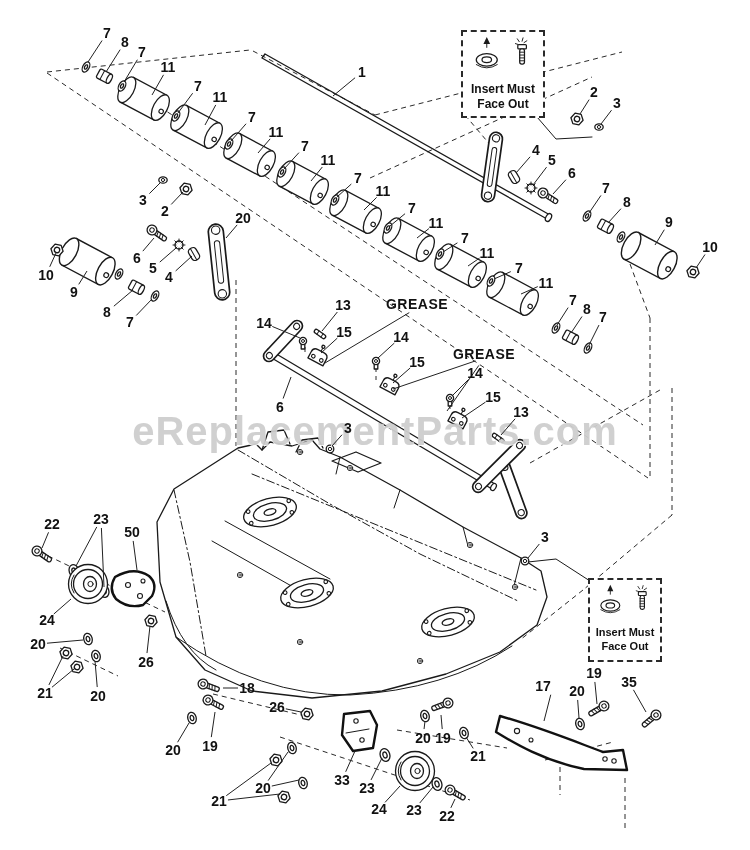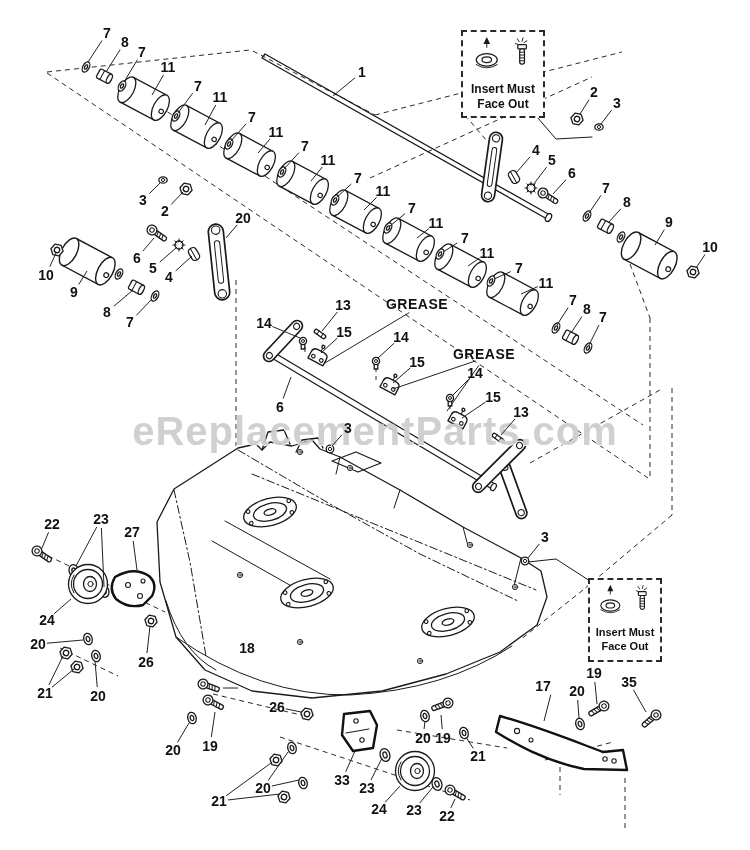--- a/index.html
+++ b/index.html
@@ -432,27 +432,27 @@
       <div class="callout" style="left: 401px; top: 337px;">14</div>
       <div class="callout" style="left: 417px; top: 362px;">15</div>
       <div class="callout" style="left: 475px; top: 373px;">14</div>
       <div class="callout" style="left: 493px; top: 397px;">15</div>
       <div class="callout" style="left: 521px; top: 412px;">13</div>
       <div class="callout" style="left: 280px; top: 407px;">6</div>
       <div class="callout" style="left: 348px; top: 428px;">3</div>
       <div class="callout" style="left: 545px; top: 537px;">3</div>
       <div class="callout" style="left: 52px; top: 524px;">22</div>
       <div class="callout" style="left: 101px; top: 519px;">23</div>
-      <div class="callout" style="left: 132px; top: 532px;">27</div>
+      <div class="callout" style="left: 132px; top: 532px;">50</div>
       <div class="callout" style="left: 47px; top: 620px;">24</div>
       <div class="callout" style="left: 38px; top: 644px;">20</div>
       <div class="callout" style="left: 45px; top: 693px;">21</div>
       <div class="callout" style="left: 98px; top: 696px;">20</div>
       <div class="callout" style="left: 146px; top: 662px;">26</div>
-      <div class="callout" style="left: 247px; top: 648px; text-align: center;">18</div>
+      <div class="callout" style="left: 247px; top: 688px; text-align: center;">18</div>
       <div class="callout" style="left: 210px; top: 746px;">19</div>
       <div class="callout" style="left: 173px; top: 750px;">20</div>
       <div class="callout" style="left: 277px; top: 707px;">26</div>
       <div class="callout" style="left: 263px; top: 788px;">20</div>
       <div class="callout" style="left: 219px; top: 801px;">21</div>
       <div class="callout" style="left: 342px; top: 780px;">33</div>
       <div class="callout" style="left: 367px; top: 788px;">23</div>
       <div class="callout" style="left: 379px; top: 809px;">24</div>
       <div class="callout" style="left: 414px; top: 810px;">23</div>
       <div class="callout" style="left: 447px; top: 816px;">22</div>

